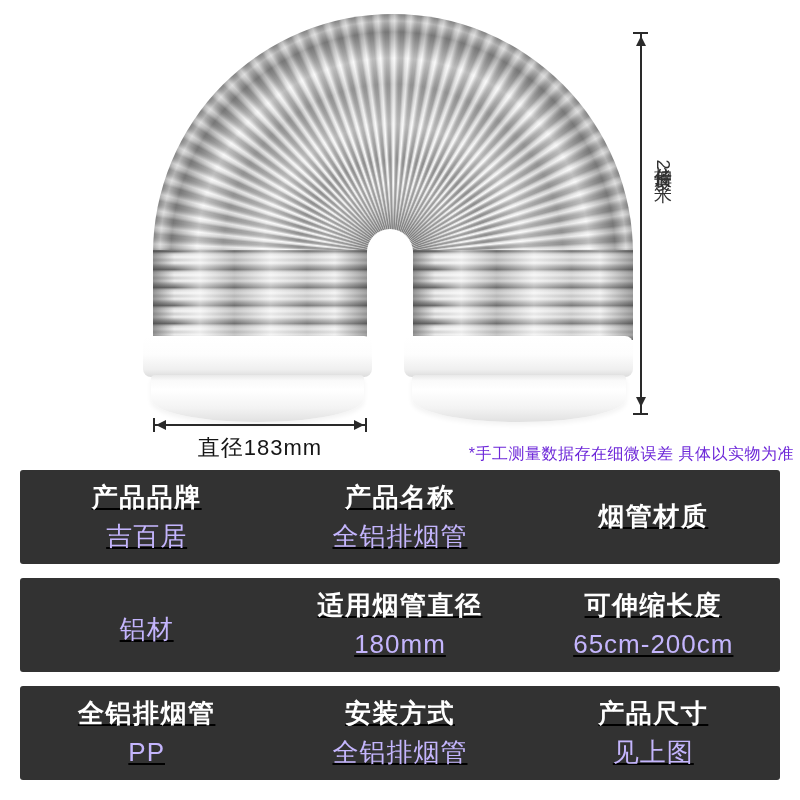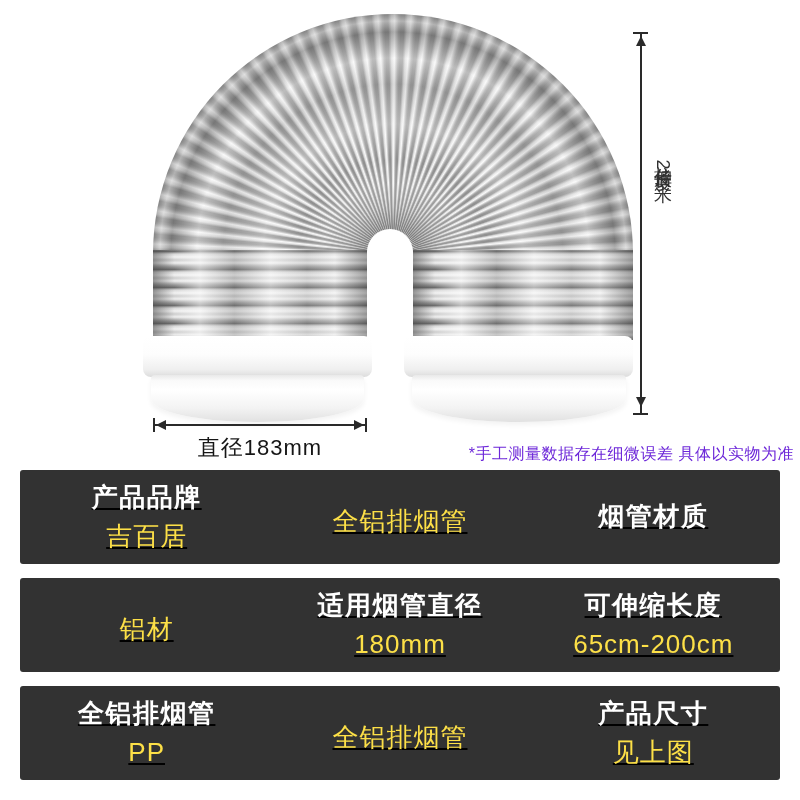--- a/index.html
+++ b/index.html
@@ -83,21 +83,21 @@
     position:absolute;right:6px;top:444px;font-size:16px;color:#6d28d9;letter-spacing:0.5px;
   }
   
   .spec{position:absolute;left:20px;top:470px;width:760px;}
   .spec-row{
     height:94px;margin-bottom:14px;background:#323232;border-radius:3px;
     display:grid;grid-template-columns:1fr 1fr 1fr;
   }
   .spec-cell{display:flex;flex-direction:column;align-items:center;justify-content:center;text-decoration:underline;}
   .spec-label{font-size:26px;font-weight:bold;color:#ffffff;letter-spacing:1.5px;line-height:1.15;}
-  .spec-value{font-size:26px;color:#fde047;letter-spacing:1px;margin-top:9px;line-height:1.15;}
+  .spec-value{font-size:26px;color:#c4b5fd;letter-spacing:1px;margin-top:9px;line-height:1.15;}
 </style>
 </head>
 <body>
 
 <div class="canvas">
 
   <div class="photo">
     <div class="arch"></div>
     <div class="leg leg-left"></div>
     <div class="leg leg-right"></div>
@@ -125,20 +125,21 @@
   </div>
 
   <div class="spec">
 
     <div class="spec-row">
       <div class="spec-cell">
         <div class="spec-label">产品品牌</div>
         <div class="spec-value">吉百居</div>
       </div>
       <div class="spec-cell">
+        <div class="spec-label">产品名称</div>
         <div class="spec-value">全铝排烟管</div>
       </div>
       <div class="spec-cell">
         <div class="spec-label">烟管材质</div>
       </div>
     </div>
 
     <div class="spec-row">
       <div class="spec-cell">
         <div class="spec-value">铝材</div>
@@ -152,20 +153,21 @@
         <div class="spec-value">65cm-200cm</div>
       </div>
     </div>
 
     <div class="spec-row">
       <div class="spec-cell">
         <div class="spec-label">全铝排烟管</div>
         <div class="spec-value">PP</div>
       </div>
       <div class="spec-cell">
+        <div class="spec-label">安装方式</div>
         <div class="spec-value">全铝排烟管</div>
       </div>
       <div class="spec-cell">
         <div class="spec-label">产品尺寸</div>
         <div class="spec-value">见上图</div>
       </div>
     </div>
 
   </div>
 </div>

